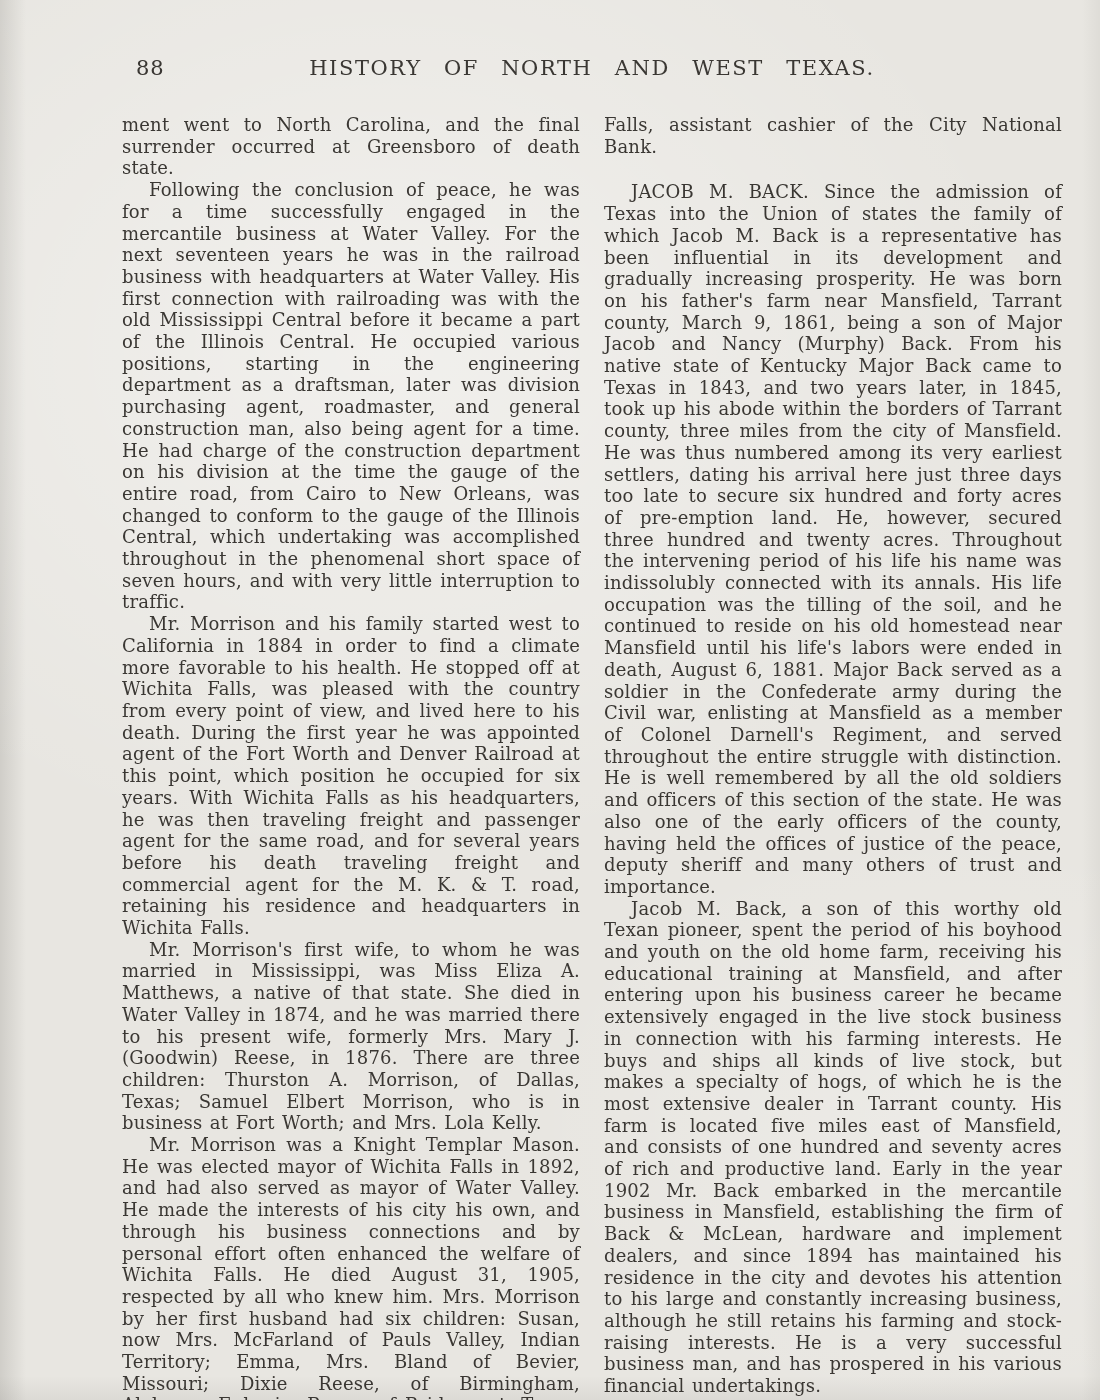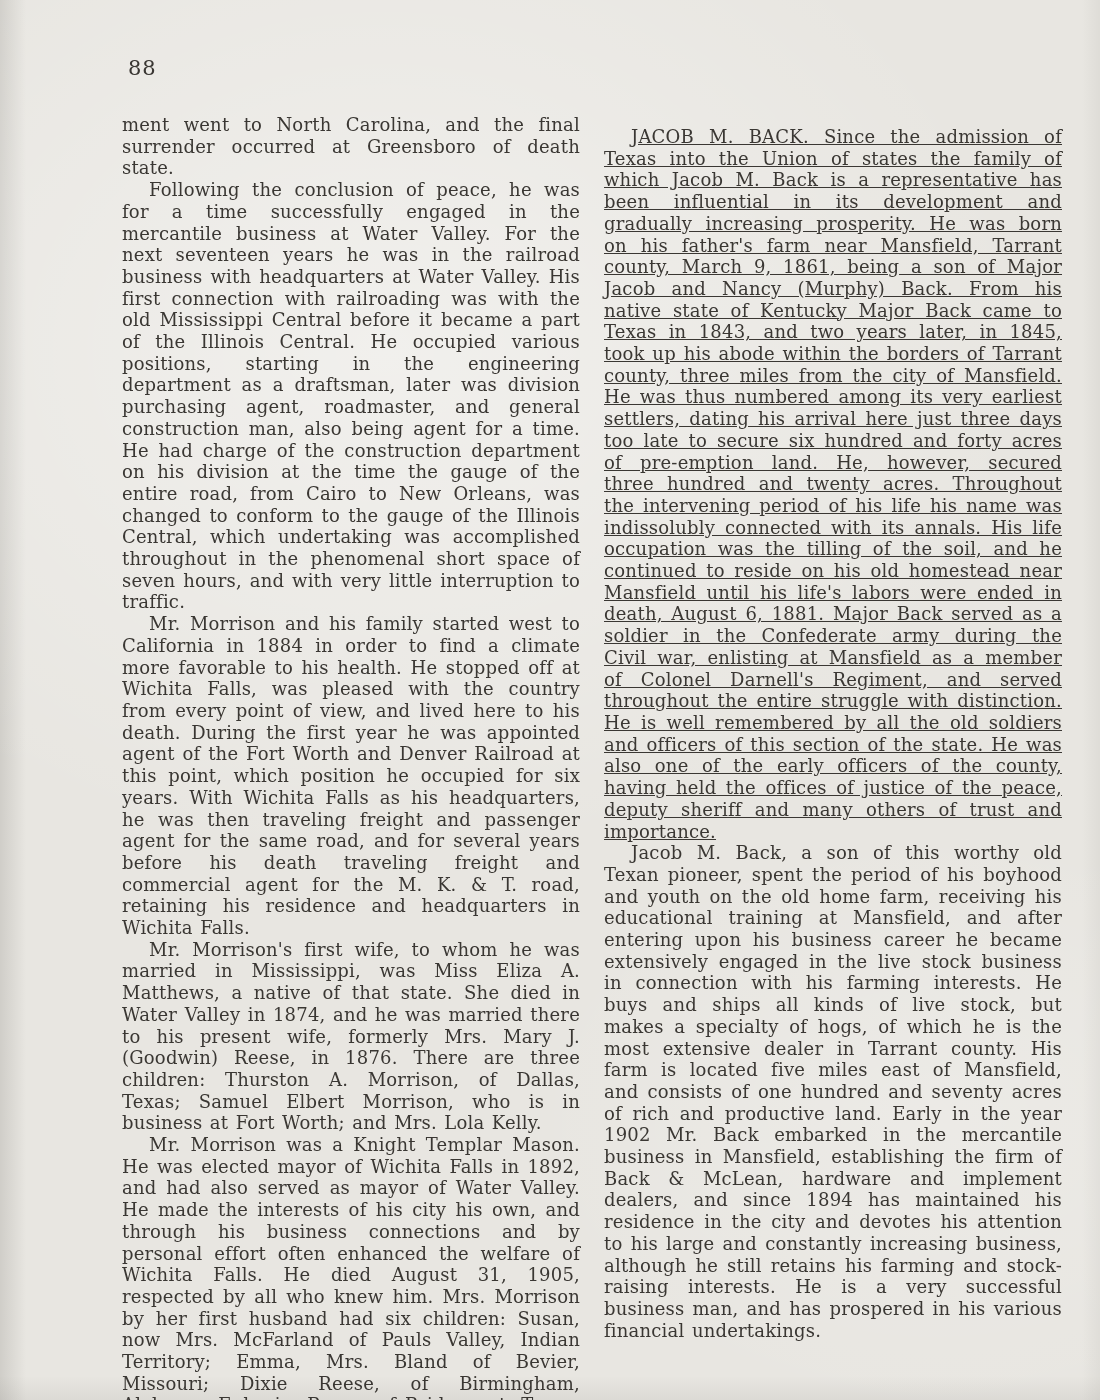--- a/index.html
+++ b/index.html
@@ -24,21 +24,21 @@
       linear-gradient(270deg, rgba(110,108,102,0.08) 0px, rgba(110,108,102,0.0) 18px);
     font-family: "DejaVu Serif", "Liberation Serif", serif;
   }
   .page-header {
     position: relative;
     padding: 56px 38px 0 122px;
     height: 88px;
   }
   .page-number {
     position: absolute;
-    left: 128px;
+    left: 136px;
     top: 56px;
     font-size: 21px;
     letter-spacing: 1px;
   }
   .page-title {
     margin: 0;
     text-align: center;
     font-size: 21px;
     font-weight: normal;
     letter-spacing: 1.6px;
@@ -53,35 +53,37 @@
   .column { width: 458px; }
   .para {
     margin: 0;
     text-align: justify;
     font-size: 18px;
     line-height: 21.7px;
     letter-spacing: 0.2px;
     word-spacing: 1.5px;
   }
   .para.indent { text-indent: 27px; }
-  .para.section-gap { margin-top: 12px; text-decoration: underline; }
+  .para.section-gap { margin-top: 24px; }
 </style>
 </head>
 <body>
 
 <div class="page">
   <div class="page-header">
     <span class="page-number">88</span>
+    <h1 class="page-title">HISTORY OF NORTH AND WEST TEXAS.</h1>
   </div>
   <div class="columns">
     <div class="column column-left">
         <p class="para">ment went to North Carolina, and the final surrender occurred at Greensboro of death state.</p>
         <p class="para indent">Following the conclusion of peace, he was for a time successfully engaged in the mercantile business at Water Valley.  For the next seventeen years he was in the railroad business with headquarters at Water Valley.  His first connection with railroading was with the old Mississippi Central before it became a part of the Illinois Central.  He occupied various positions, starting in the engineering department as a draftsman, later was division purchasing agent, roadmaster, and general construction man, also being agent for a time.  He had charge of the construction department on his division at the time the gauge of the entire road, from Cairo to New Orleans, was changed to conform to the gauge of the Illinois Central, which undertaking was accomplished throughout in the phenomenal short space of seven hours, and with very little interruption to traffic.</p>
         <p class="para indent">Mr. Morrison and his family started west to California in 1884 in order to find a climate more favorable to his health.  He stopped off at Wichita Falls, was pleased with the country from every point of view, and lived here to his death.  During the first year he was appointed agent of the Fort Worth and Denver Railroad at this point, which position he occupied for six years.  With Wichita Falls as his headquarters, he was then traveling freight and passenger agent for the same road, and for several years before his death traveling freight and commercial agent for the M. K. &amp; T. road, retaining his residence and headquarters in Wichita Falls.</p>
         <p class="para indent">Mr. Morrison's first wife, to whom he was married in Mississippi, was Miss Eliza A. Matthews, a native of that state.  She died in Water Valley in 1874, and he was married there to his present wife, formerly Mrs. Mary J. (Goodwin) Reese, in 1876.  There are three children: Thurston A. Morrison, of Dallas, Texas; Samuel Elbert Morrison, who is in business at Fort Worth; and Mrs. Lola Kelly.</p>
         <p class="para indent">Mr. Morrison was a Knight Templar Mason.  He was elected mayor of Wichita Falls in 1892, and had also served as mayor of Water Valley.  He made the interests of his city his own, and through his business connections and by personal effort often enhanced the welfare of Wichita Falls.  He died August 31, 1905, respected by all who knew him.  Mrs. Morrison by her first husband had six children: Susan, now Mrs. McFarland of Pauls Valley, Indian Territory; Emma, Mrs. Bland of Bevier, Missouri; Dixie Reese, of Birmingham, Alabama; Ephraim Reese, of Bridgeport, Texas; Thomas Reese, of Wichita</p>
       </div>
     <div class="column column-right">
+        <p class="para">Falls, assistant cashier of the City National Bank.</p>
         <p class="para indent section-gap">JACOB M. BACK.  Since the admission of Texas into the Union of states the family of which Jacob M. Back is a representative has been influential in its development and gradually increasing prosperity.  He was born on his father's farm near Mansfield, Tarrant county, March 9, 1861, being a son of Major Jacob and Nancy (Murphy) Back.  From his native state of Kentucky Major Back came to Texas in 1843, and two years later, in 1845, took up his abode within the borders of Tarrant county, three miles from the city of Mansfield.  He was thus numbered among its very earliest settlers, dating his arrival here just three days too late to secure six hundred and forty acres of pre-emption land.  He, however, secured three hundred and twenty acres.  Throughout the intervening period of his life his name was indissolubly connected with its annals.  His life occupation was the tilling of the soil, and he continued to reside on his old homestead near Mansfield until his life's labors were ended in death, August 6, 1881.  Major Back served as a soldier in the Confederate army during the Civil war, enlisting at Mansfield as a member of Colonel Darnell's Regiment, and served throughout the entire struggle with distinction.  He is well remembered by all the old soldiers and officers of this section of the state.  He was also one of the early officers of the county, having held the offices of justice of the peace, deputy sheriff and many others of trust and importance.</p>
         <p class="para indent">Jacob M. Back, a son of this worthy old Texan pioneer, spent the period of his boyhood and youth on the old home farm, receiving his educational training at Mansfield, and after entering upon his business career he became extensively engaged in the live stock business in connection with his farming interests.  He buys and ships all kinds of live stock, but makes a specialty of hogs, of which he is the most extensive dealer in Tarrant county.  His farm is located five miles east of Mansfield, and consists of one hundred and seventy acres of rich and productive land.  Early in the year 1902 Mr. Back embarked in the mercantile business in Mansfield, establishing the firm of Back &amp; McLean, hardware and implement dealers, and since 1894 has maintained his residence in the city and devotes his attention to his large and constantly increasing business, although he still retains his farming and stock-raising interests.  He is a very successful business man, and has prospered in his various financial undertakings.</p>
       </div>
   </div>
 </div>
 
 </body></html>

